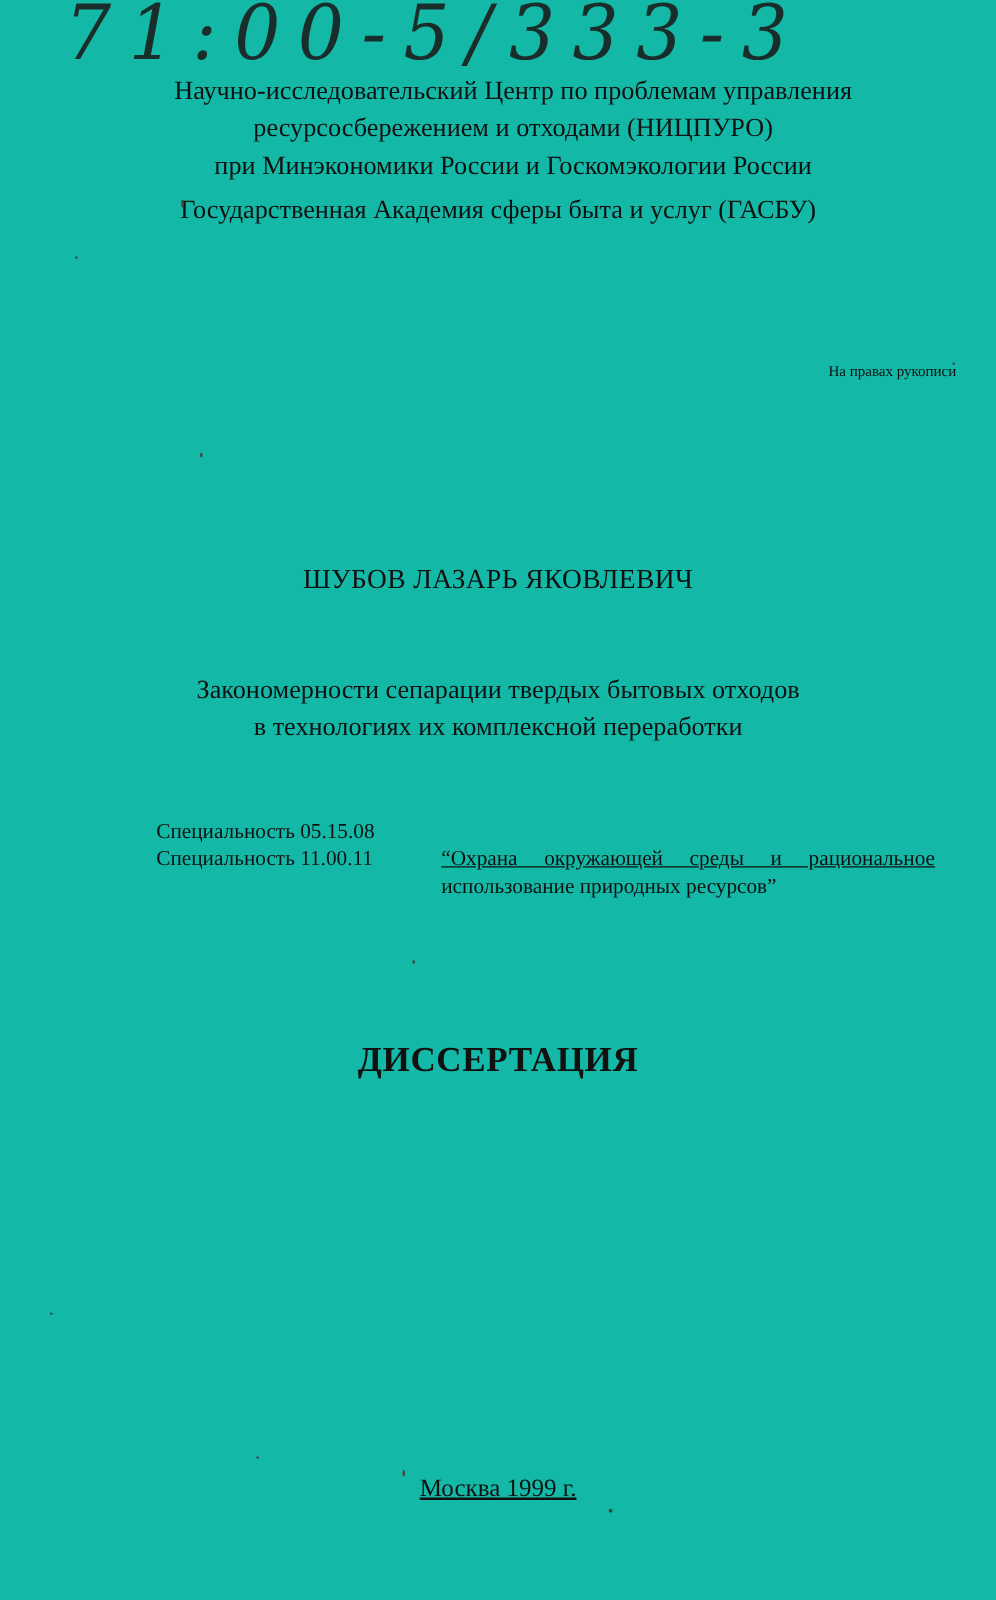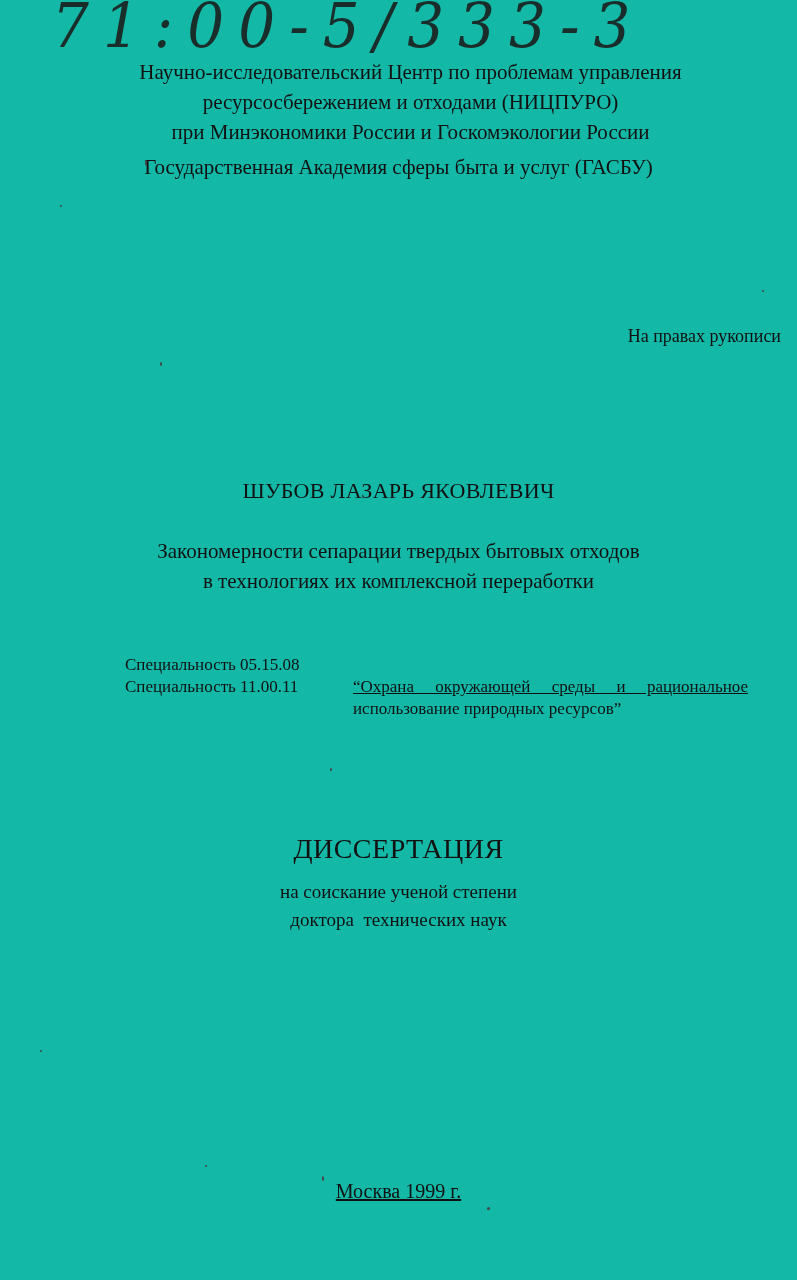--- a/index.html
+++ b/index.html
@@ -49,29 +49,27 @@
       margin-left: 12px;
     }
     .academy {
       top: 152px;
       font-size: 21px;
       line-height: 30px;
     }
     .manuscript {
       position: absolute;
       top: 290px;
-      right: 16px;
-      font-size: 18px;
-      margin-top: 36px;
+      right: 32px;
+      font-size: 12px;
     }
     .author {
       top: 450px;
       font-size: 22px;
       letter-spacing: 0.3px;
-      margin-top: 28px;
     }
     .title {
       top: 536px;
       font-size: 21px;
       line-height: 30px;
     }
     .specs {
       position: absolute;
       left: 125px;
       top: 654px;
@@ -92,21 +90,21 @@
     }
     .spec-name .j {
       text-align: justify;
       text-align-last: justify;
       display: block;
       text-decoration: underline;
     }
     .diss-title {
       top: 833px;
       font-size: 28px;
-      font-weight: normal;
+      font-weight: bold;
       letter-spacing: 0.5px;
     }
     .diss-sub {
       top: 878px;
       font-size: 19px;
       line-height: 28px;
     }
     .city-year {
       top: 1180px;
       font-size: 20px;
@@ -150,24 +148,20 @@
       <div class="spec-code">Специальность 11.00.11</div>
       <div class="spec-name">
         <span class="j">“Охрана окружающей среды и рациональное</span>
         <div>использование природных ресурсов”</div>
       </div>
     </div>
   </div>
 
   <div class="center-block diss-title">ДИССЕРТАЦИЯ</div>
 
-  <div class="center-block diss-sub">
-    <div>на соискание ученой степени</div>
-    <div style="white-space: pre;">доктора  технических наук</div>
-  </div>
 
   <div class="center-block city-year">Москва 1999 г.</div>
 
   <div class="speck" style="left:160px;top:362px;width:2px;height:4px;"></div>
   <div class="speck" style="left:60px;top:205px;width:2px;height:2px;"></div>
   <div class="speck" style="left:145px;top:160px;width:2px;height:6px;"></div>
   <div class="speck" style="left:322px;top:1176px;width:2px;height:5px;"></div>
   <div class="speck" style="left:487px;top:1207px;width:3px;height:3px;"></div>
   <div class="speck" style="left:205px;top:1165px;width:2px;height:2px;"></div>
   <div class="speck" style="left:330px;top:768px;width:2px;height:3px;"></div>

